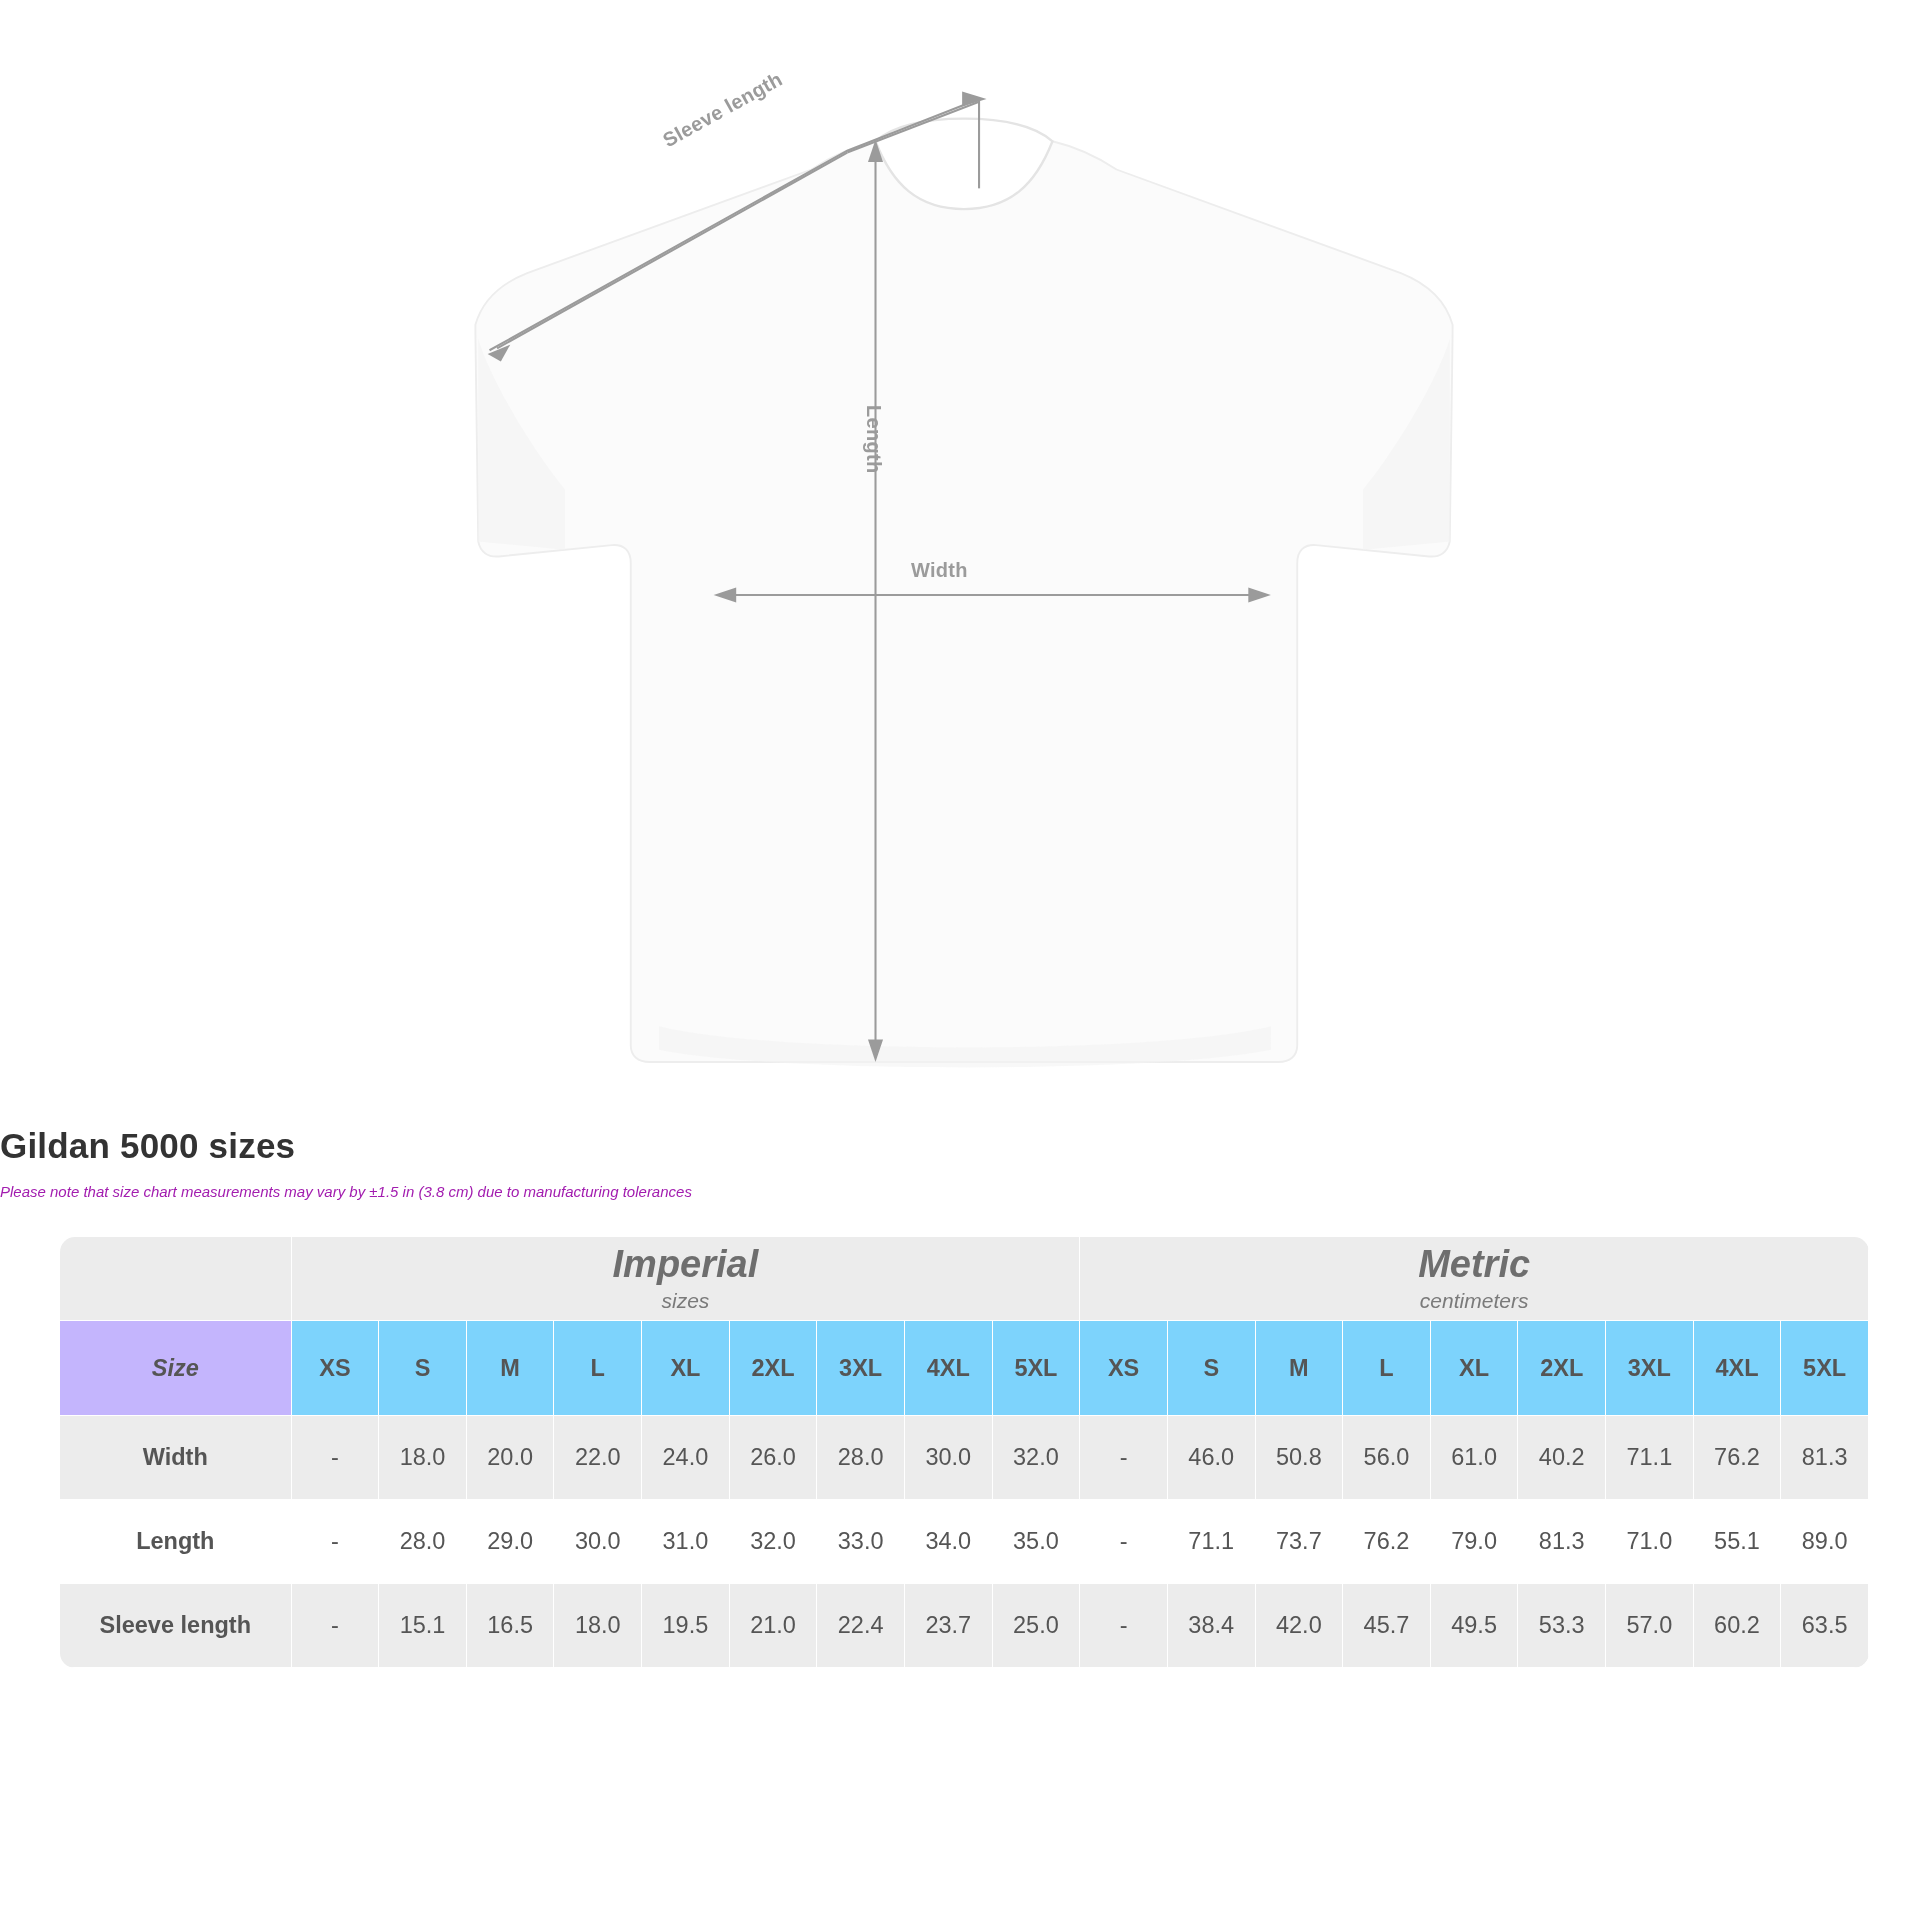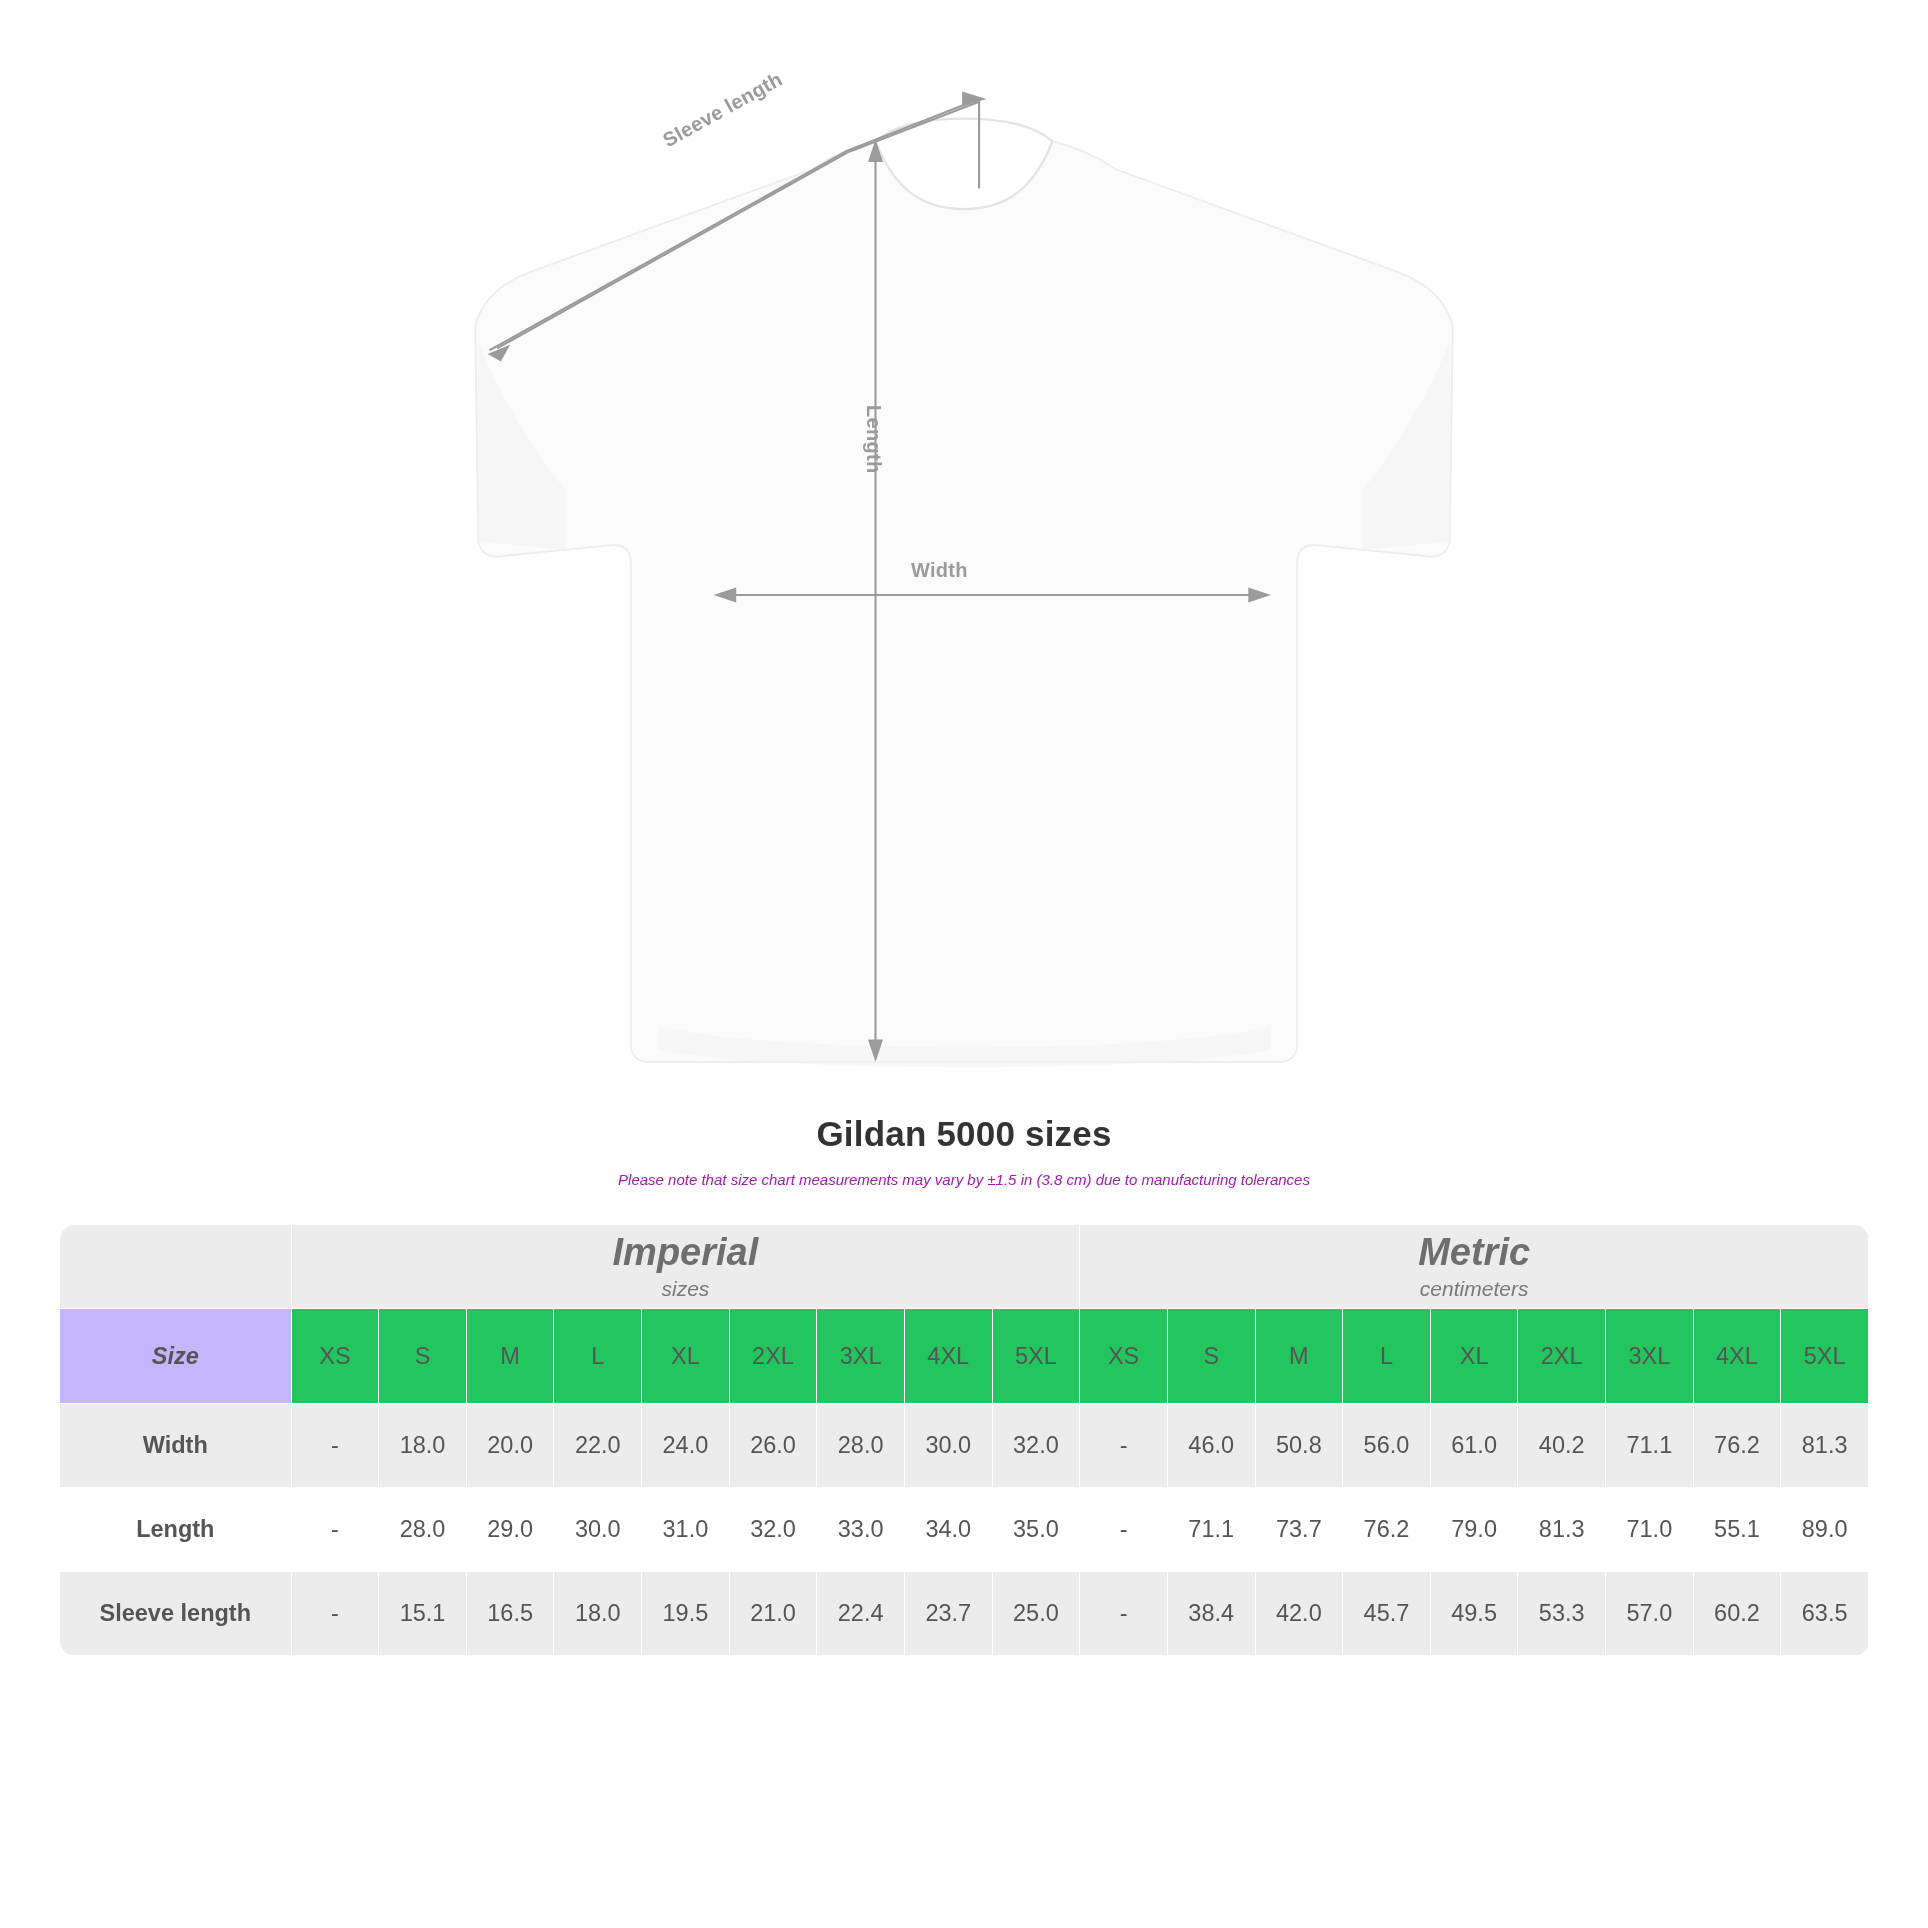--- a/index.html
+++ b/index.html
@@ -52,22 +52,21 @@
     transform: rotate(90deg);
     transform-origin: left top;
   }
   .label-width {
     left: 911px;
     top: 559px;
   }
 
   
   .title-block {
-    text-align: center;
-    margin-top: 3px;
+    margin-top: 15px;
   }
   .chart-title {
     font-size: 35px;
     font-weight: bold;
     color: #333333;
     margin: 0 0 17px 0;
     letter-spacing: 0.2px;
   }
   .chart-note {
     font-size: 15px;
@@ -114,22 +113,22 @@
     font-size: 21px;
     font-style: italic;
     color: #7a7a7a;
     display: block;
     line-height: 1.3;
   }
   .corner-cell {
     background: #ececec;
   }
   tr.head-row td {
-    background: #22c55e;
-    font-weight: normal;
+    background: #7dd3fc;
+    font-weight: bold;
     font-size: 23.5px;
     color: #555555;
     height: 94px;
   }
   tr.head-row td.row-label {
     background: #c4b5fd;
     font-weight: bold;
     font-style: italic;
   }
   td.row-label {

